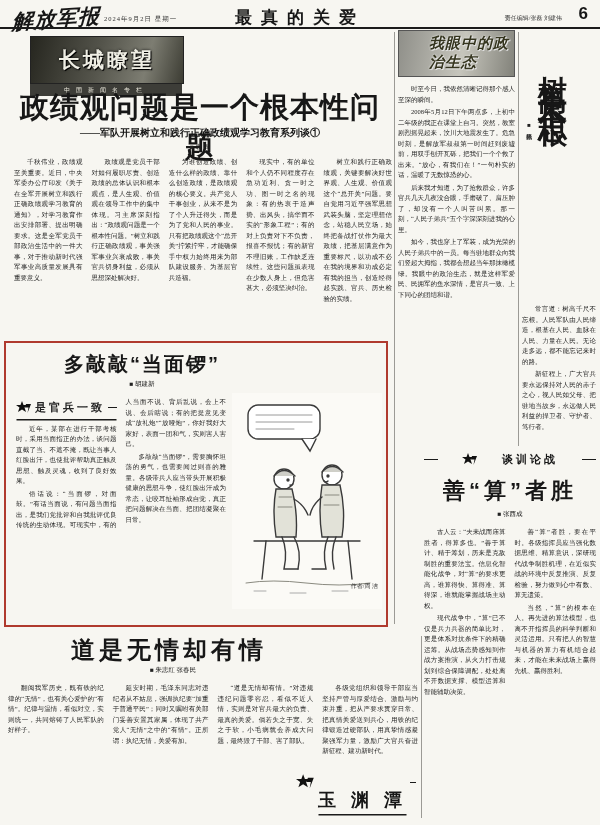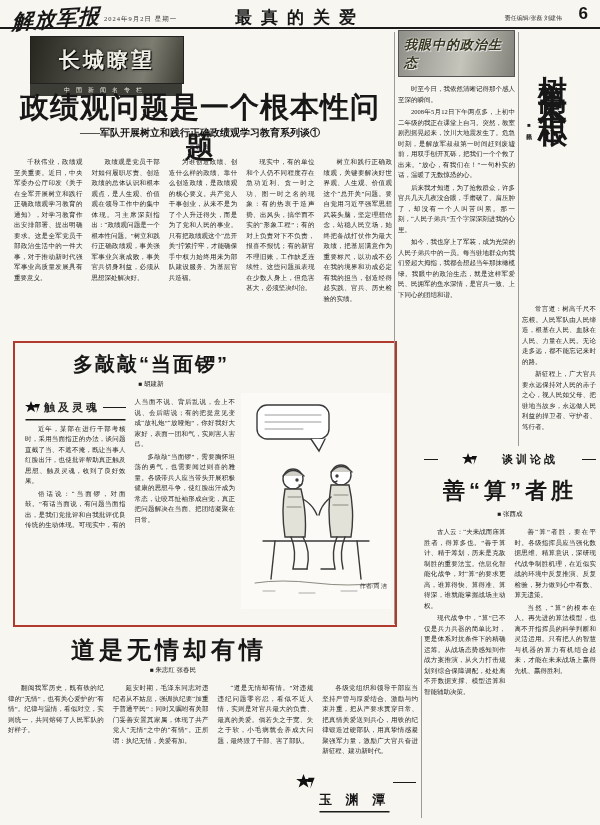--- a/index.html
+++ b/index.html
@@ -41,28 +41,28 @@
 
   
   .red-box{border:2.5px solid #b03a2e;background:#f7f6f1;box-sizing:border-box;}
   .rb-title{font-size:20px;font-weight:bold;letter-spacing:2px;}
 
   
   .col-label{display:flex;align-items:center;gap:3px;}
   .col-label .txt{font-weight:bold;white-space:nowrap;}
   .col-label .line{flex:1;height:1px;background:#1b1b1b;min-width:6px;}
   .lbl-md .txt{font-size:11px;letter-spacing:3px;}
-  .lbl-lg .txt{font-size:13px;letter-spacing:5px;margin-top:38px;}
+  .lbl-lg .txt{font-size:18px;letter-spacing:5px;margin-top:38px;}
   .under{box-shadow:0 2px 0 -0.5px #1b1b1b;padding-bottom:2px;}
 
   
   .eco-box{background:linear-gradient(100deg,#8f8f89 0%,#c6c5bc 55%,#82827a 100%);
     border:1px solid #555;display:flex;align-items:flex-end;padding:4px 5px;box-sizing:border-box;}
-  .eco-box span{font-size:13px;font-weight:bold;font-style:italic;color:#35351f;
-    letter-spacing:1px;text-shadow:0 0 2px #fff,1px 1px 0 #ddd;}
+  .eco-box span{font-size:15px;font-weight:bold;font-style:italic;color:#35351f;
+    letter-spacing:1px;text-shadow:0 0 2px #fff,1px 1px 0 #ddd;margin-left:25px;}
 
   
   .vert-title{writing-mode:vertical-rl;font-size:29px;font-weight:bold;letter-spacing:7px;line-height:1;}
   .vert-byline{writing-mode:vertical-rl;font-size:6px;color:#222;}
 
   .war-title{font-size:22px;font-weight:bold;letter-spacing:4px;}
   .credit{font-size:6px;color:#333;}
   .cartoon-frame{background:#fbfaf6;}
 </style>
 </head>
@@ -88,32 +88,32 @@
   <div class="abs main-title sans center" style="left:10px;top:88px;width:380px;">政绩观问题是一个根本性问题</div>
   <div class="abs byline center" style="left:10px;top:143px;width:380px;">■ 袁  周</div>
   <div class="abs body-text cols-5" style="left:14px;top:157px;width:378px;height:181px;overflow:hidden;">
       <p>千秋伟业，政绩观至关重要。近日，中央军委办公厅印发《关于在全军开展树立和践行正确政绩观学习教育的通知》，对学习教育作出安排部署、提出明确要求。这是全军党员干部政治生活中的一件大事，对于推动新时代强军事业高质量发展具有重要意义。</p>
       <p>政绩观是党员干部对如何履职尽责、创造政绩的总体认识和根本观点，是人生观、价值观在领导工作中的集中体现。习主席深刻指出：“政绩观问题是一个根本性问题。”树立和践行正确政绩观，事关强军事业兴衰成败，事关官兵切身利益，必须从思想深处解决好。</p>
       <p>为谁创造政绩、创造什么样的政绩、靠什么创造政绩，是政绩观的核心要义。共产党人干事创业，从来不是为了个人升迁得失，而是为了党和人民的事业。只有把政绩观这个“总开关”拧紧拧牢，才能确保手中权力始终用来为部队建设服务、为基层官兵造福。</p>
       <p>现实中，有的单位和个人仍不同程度存在急功近利、贪一时之功、图一时之名的现象：有的热衷于造声势、出风头，搞华而不实的“形象工程”；有的对上负责对下不负责，报喜不报忧；有的新官不理旧账，工作缺乏连续性。这些问题虽表现在少数人身上，但危害甚大，必须坚决纠治。</p>
       <p>树立和践行正确政绩观，关键要解决好世界观、人生观、价值观这个“总开关”问题。要自觉用习近平强军思想武装头脑，坚定理想信念，站稳人民立场，始终把备战打仗作为最大政绩，把基层满意作为重要标尺，以功成不必在我的境界和功成必定有我的担当，创造经得起实践、官兵、历史检验的实绩。</p>
     </div>
 
-  <div class="abs red-box" style="left:13px;top:341px;width:384px;height:286px;">
+  <div class="abs red-box" style="left:4px;top:341px;width:384px;height:286px;">
     <div class="abs rb-title sans center" style="left:0;top:8px;width:272px;">多敲敲“当面锣”</div>
     <div class="abs byline center" style="left:0;top:37px;width:272px;">■ 胡建新</div>
 
     <div class="abs" style="left:10px;top:54px;width:210px;height:222px;overflow:hidden;">
       <div class="body-text cols-2" style="height:222px;">
         <div class="col-label lbl-md under" style="margin:2px 0 5px 0;">
           <svg width="16" height="13" viewBox="0 0 16 13">
             <path d="M6 0 L7.5 4 L12 4 L8.5 6.6 L10 11 L6 8.4 L2 11 L3.5 6.6 L0 4 L4.5 4 Z" fill="#111"></path>
             <path d="M10 3 L15 3 L11.5 12 L12.5 6.5 L9 6.5 Z" fill="#111"></path>
           </svg>
-          <span class="txt sans">触及灵魂</span>
+          <span class="txt sans">是官兵一致</span>
           <span class="line"></span>
         </div>
         <div>
             <p>近年，某部在进行干部考核时，采用当面指正的办法，谈问题直截了当、不遮不掩，既让当事人红脸出汗，也使批评帮助真正触及思想、触及灵魂，收到了良好效果。</p>
             <p>俗话说：“当面锣，对面鼓。”有话当面说，有问题当面指出，是我们党批评和自我批评优良传统的生动体现。可现实中，有的人当面不说、背后乱说，会上不说、会后瞎说；有的把提意见变成“放礼炮”“放哑炮”，你好我好大家好，表面一团和气，实则害人害己。</p>
             <p>多敲敲“当面锣”，需要胸怀坦荡的勇气，也需要闻过则喜的雅量。各级带兵人应当带头开展积极健康的思想斗争，使红脸出汗成为常态，让咬耳扯袖形成自觉，真正把问题解决在当面、把团结凝聚在日常。</p>
           </div>
       </div>
     </div>
 

